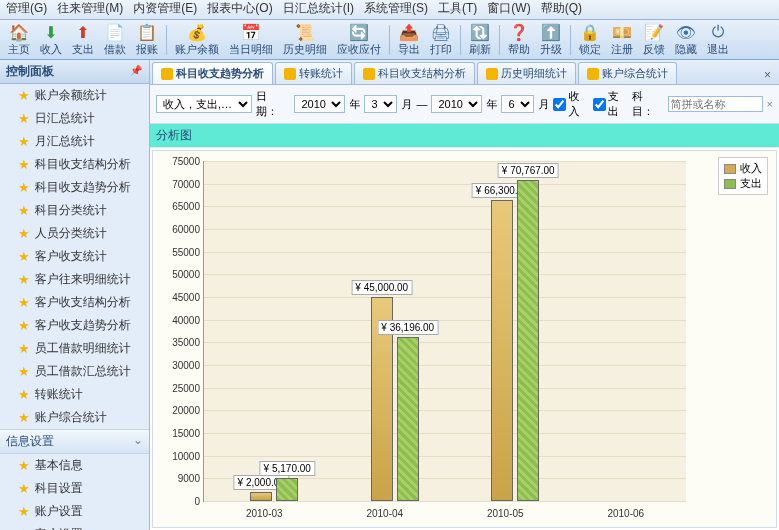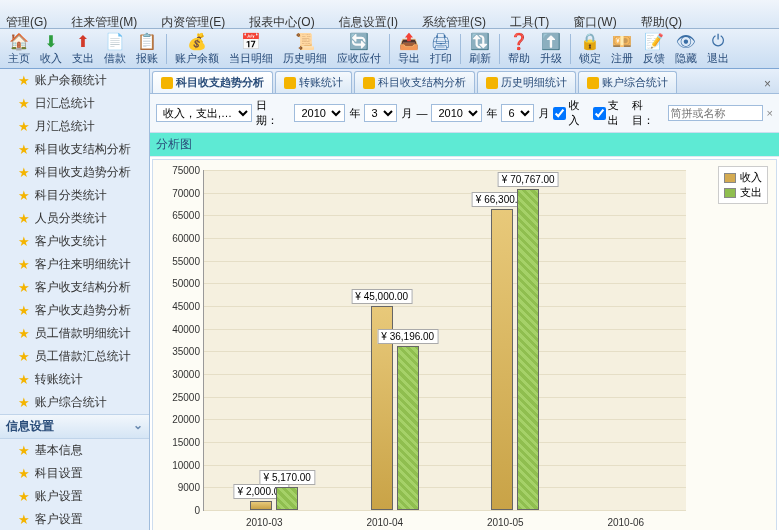--- a/index.html
+++ b/index.html
@@ -1,33 +1,33 @@
 <!DOCTYPE html>
 <html><head>
 <meta charset="utf-8">
 <style>
 * { box-sizing: border-box; margin: 0; padding: 0; }
 body { font-family: "Microsoft YaHei", SimSun, Arial, sans-serif; font-size: 12px; background: #d6e4f2; overflow: hidden; width: 779px; height: 530px; }
 
 
-.menubar { height: 20px; background: linear-gradient(#f0f5fb,#d9e7f6); display: flex; gap: 24px; padding: 14px 6px; border-bottom: 1px solid #99b4d1; text-align: center; }
+.menubar { height: 20px; background: linear-gradient(#f0f5fb,#d9e7f6); display: flex; gap: 10px; padding: 0 6px; border-bottom: 1px solid #99b4d1; text-align: center; }
 .menubar span { color: #333; cursor: default; }
 
 
 .toolbar { height: 40px; background: linear-gradient(#e8f0fa,#c9ddf2); display: flex; align-items: center; padding: 0 4px; border-bottom: 1px solid #7ea6d4; gap: 2px; }
 .tbtn { display: flex; flex-direction: column; align-items: center; padding: 1px 4px; font-size: 11px; color: #2a4d7a; cursor: pointer; }
 .tbtn .ico { width: 20px; height: 20px; display: flex; align-items: center; justify-content: center; font-size: 16px; }
 .tsep { width: 1px; height: 30px; background: #a0bcdc; margin: 0 2px; }
 
 
 .container { display: flex; height: calc(530px - 60px); }
 .sidebar { width: 150px; background: #e3edf9; border-right: 1px solid #a0bcdc; overflow-y: auto; }
 .panel-header { background: linear-gradient(#e0ecf8,#c4d9ef); padding: 3px 6px; font-weight: bold; color: #2a4d7a; border-bottom: 1px solid #a0bcdc; display:flex; justify-content:space-between; }
 .panel-header .pin::after { content:"📌"; font-size:10px; }
-.group-header { background: linear-gradient(#f2f7fc,#d5e5f5); padding: 3px 6px; color: #2a4d7a; border-top:1px solid #c0d4ea; border-bottom:1px solid #c0d4ea; display:flex; justify-content:space-between;font-weight:bold; }
+.group-header { background: linear-gradient(#f2f7fc,#d5e5f5); padding: 3px 6px; color: #2a4d7a; border-top:1px solid #c0d4ea; border-bottom:1px solid #c0d4ea; display:flex; justify-content:space-between; }
 .group-header::after { content:"⌄"; color:#6a8ab0; }
 .nav-item { display: flex; align-items: center; padding: 3px 6px 3px 18px; gap: 5px; color: #333; cursor: pointer; }
 .star { color: #f4b400; font-size: 13px; }
 
 
 .main { flex: 1; display: flex; flex-direction: column; background: #fff; }
 .tabs { display: flex; background: linear-gradient(#e6effa,#d0e0f2); border-bottom: 1px solid #a0bcdc; padding: 2px 2px 0 2px; gap: 2px; align-items:flex-end; }
 .tab { padding: 3px 8px; background: linear-gradient(#f5f9fd,#dce9f6); border: 1px solid #a0bcdc; border-bottom:none; border-radius: 3px 3px 0 0; display:flex; align-items:center; gap:3px; font-size:11px; color:#2a4d7a; white-space:nowrap; }
 .tab.active { background: linear-gradient(#fff,#f0f6fc); font-weight:bold; }
 .tab .tico { width:12px; height:12px; background:#f4b400; border-radius:2px; }
@@ -57,21 +57,21 @@
 .data-label { position:absolute; background:#fff; border:1px solid #aaa; font-size:10px; padding:1px 3px; white-space:nowrap; transform:translateX(-50%); }
 </style>
 </head>
 <body>
 
 <div class="menubar" id="menubar">
     <span>管理(G)</span>
     <span>往来管理(M)</span>
     <span>内资管理(E)</span>
     <span>报表中心(O)</span>
-    <span>信息设置(I)</span>
+    <span>日汇总统计(I)</span>
     <span>系统管理(S)</span>
     <span>工具(T)</span>
     <span>窗口(W)</span>
     <span>帮助(Q)</span>
   </div>
 
 <div class="toolbar" id="toolbar">
     <div class="tbtn">
       <span class="ico" style="color:#3a6ea5">🏠</span>
       <span>主页</span>
@@ -151,20 +151,24 @@
     </div>
     <div class="tbtn">
       <span class="ico" style="color:#3a6ea5">⏻</span>
       <span>退出</span>
     </div>
   </div>
 
 <div class="container">
 
   <div class="sidebar">
+    <div class="panel-header">
+      <span>控制面板</span>
+        <span class="pin"></span>
+    </div>
     <div id="sidebar-groups">
         <div class="nav-item">
           <span class="star">★</span>
           <span>账户余额统计</span>
         </div>
         <div class="nav-item">
           <span class="star">★</span>
           <span>日汇总统计</span>
         </div>
         <div class="nav-item">

